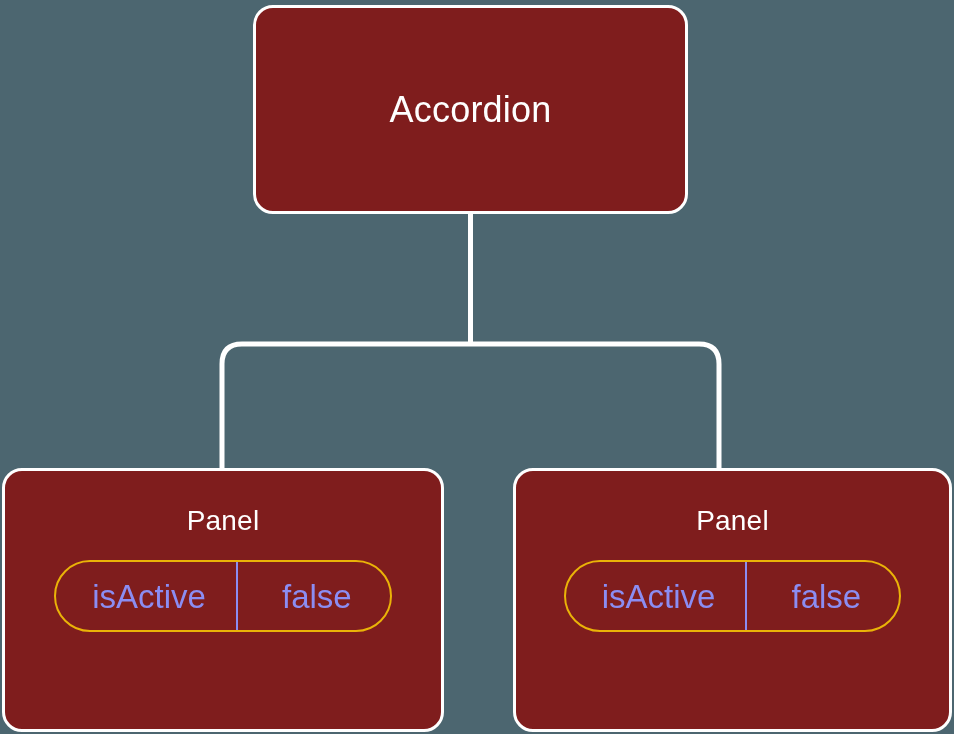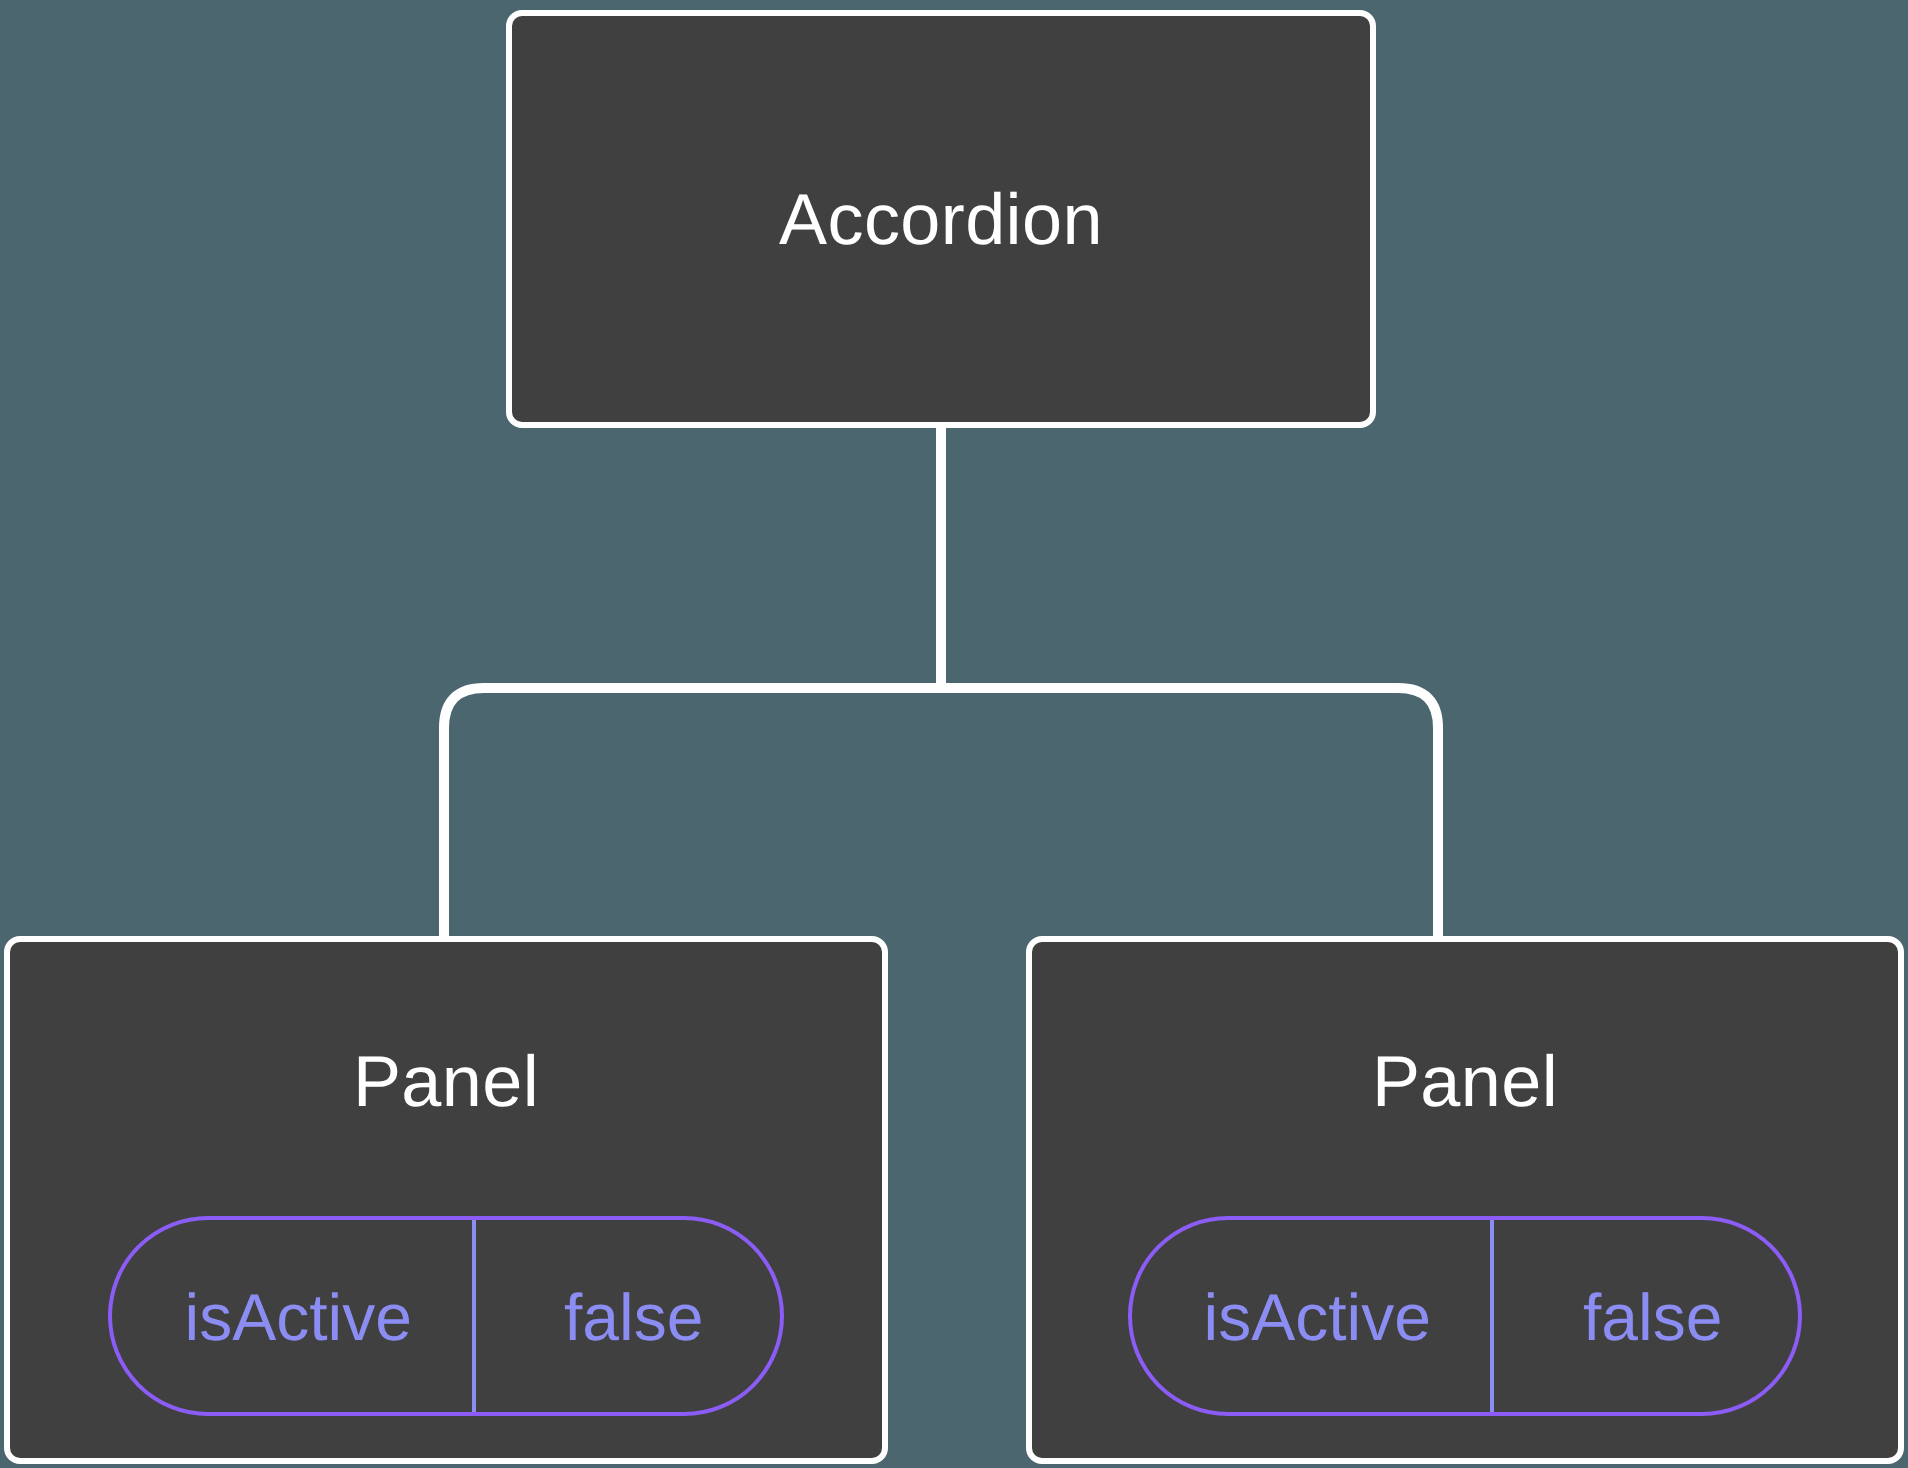--- a/index.html
+++ b/index.html
@@ -25,23 +25,23 @@
     position: absolute;
     left: 0;
     top: 0;
     width: 954px;
     height: 734px;
     pointer-events: none;
   }
   .node {
     position: absolute;
     box-sizing: border-box;
-    background: #404040;
+    background: #7f1d1d;
     border: 3px solid #ffffff;
-    border-radius: 8px;
+    border-radius: 20px;
     display: flex;
     flex-direction: column;
     align-items: center;
   }
   .node-root {
     left: 253px;
     top: 5px;
     width: 435px;
     height: 209px;
     justify-content: center;
@@ -63,30 +63,30 @@
   .node-title {
     color: #ffffff;
     font-size: 36px;
     font-weight: 400;
     letter-spacing: 0.2px;
     line-height: 1;
     white-space: nowrap;
   }
   .node-child-left .node-title,
   .node-child-right .node-title {
-    font-size: 36px;
-    margin-top: 52px;
+    font-size: 28px;
+    margin-top: 36px;
   }
   .prop-badge {
-    margin-top: 49px;
+    margin-top: 25px;
     display: flex;
     align-items: stretch;
-    border: 2px solid #8b5cf6;
+    border: 2px solid #eab308;
     border-radius: 999px;
-    height: 100px;
+    height: 72px;
     box-sizing: border-box;
     overflow: hidden;
   }
   .prop-key, .prop-value {
     display: flex;
     align-items: center;
     justify-content: center;
     color: #8b8df2;
     font-size: 33px;
     line-height: 1;

